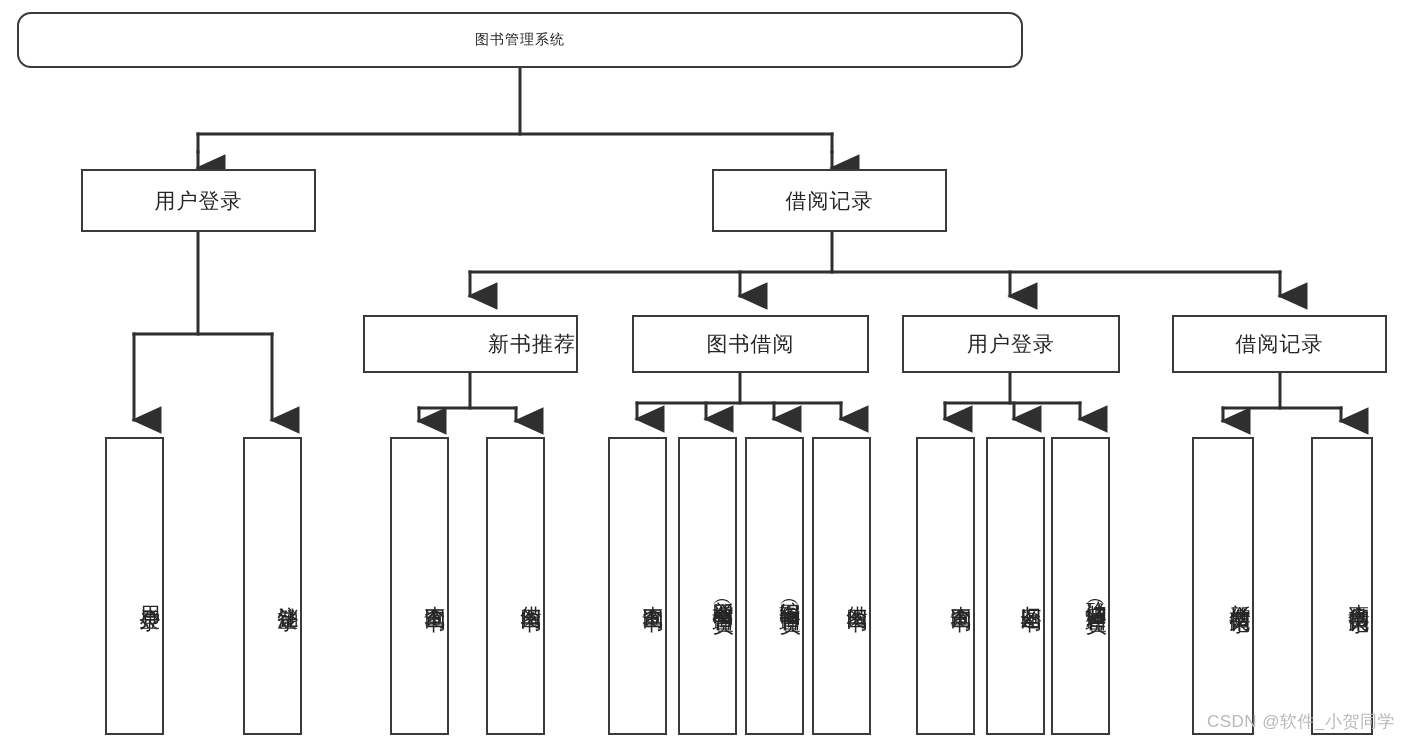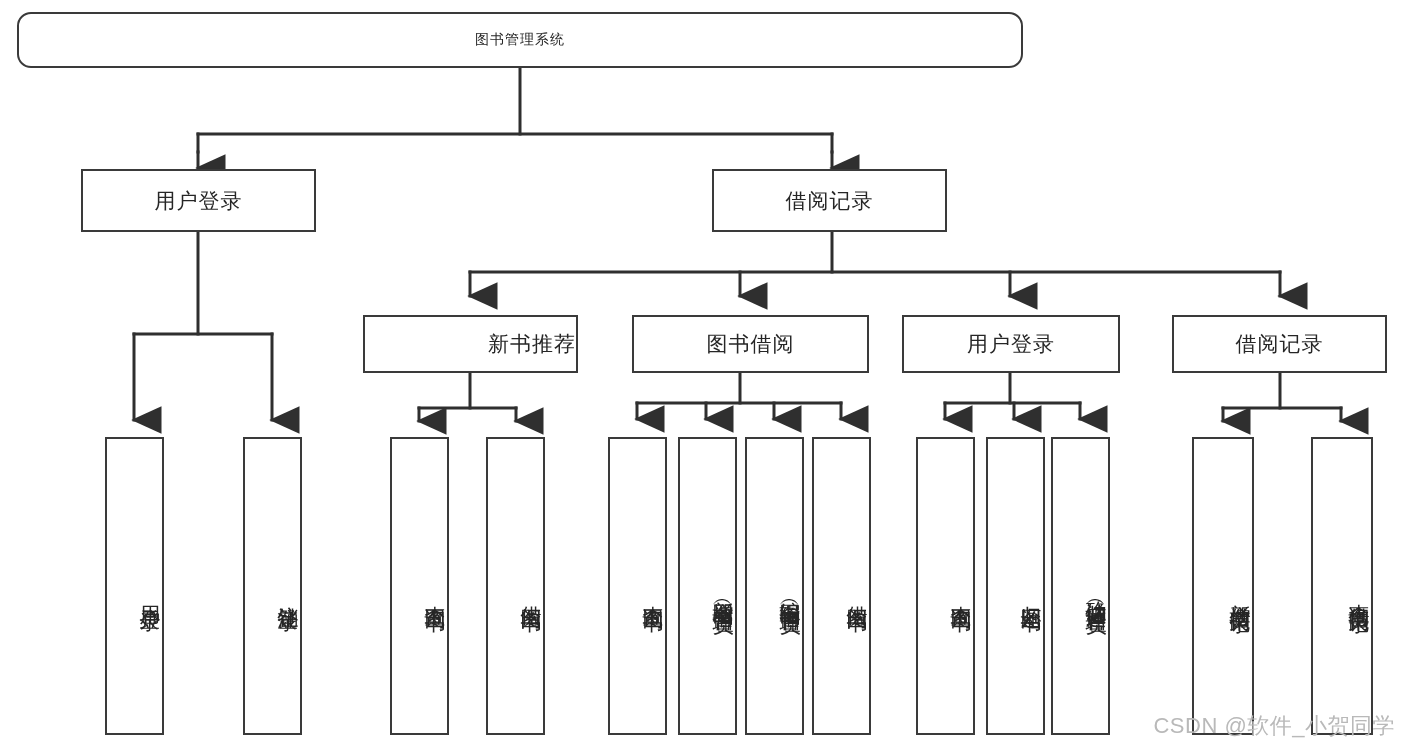--- a/index.html
+++ b/index.html
@@ -54,22 +54,22 @@
     letter-spacing: 2px;
   }
   .node.vert .vtext {
     writing-mode: vertical-rl;
     text-orientation: upright;
     white-space: nowrap;
   }
   .watermark {
     position: absolute;
     right: 10px;
-    bottom: 6px;
-    font-size: 22px;
+    bottom: 14px;
+    font-size: 17px;
     color: #b9b9b9;
     white-space: nowrap;
     letter-spacing: 0.5px;
   }
 </style>
 </head>
 <body>
 
 <div id="canvas">
 

